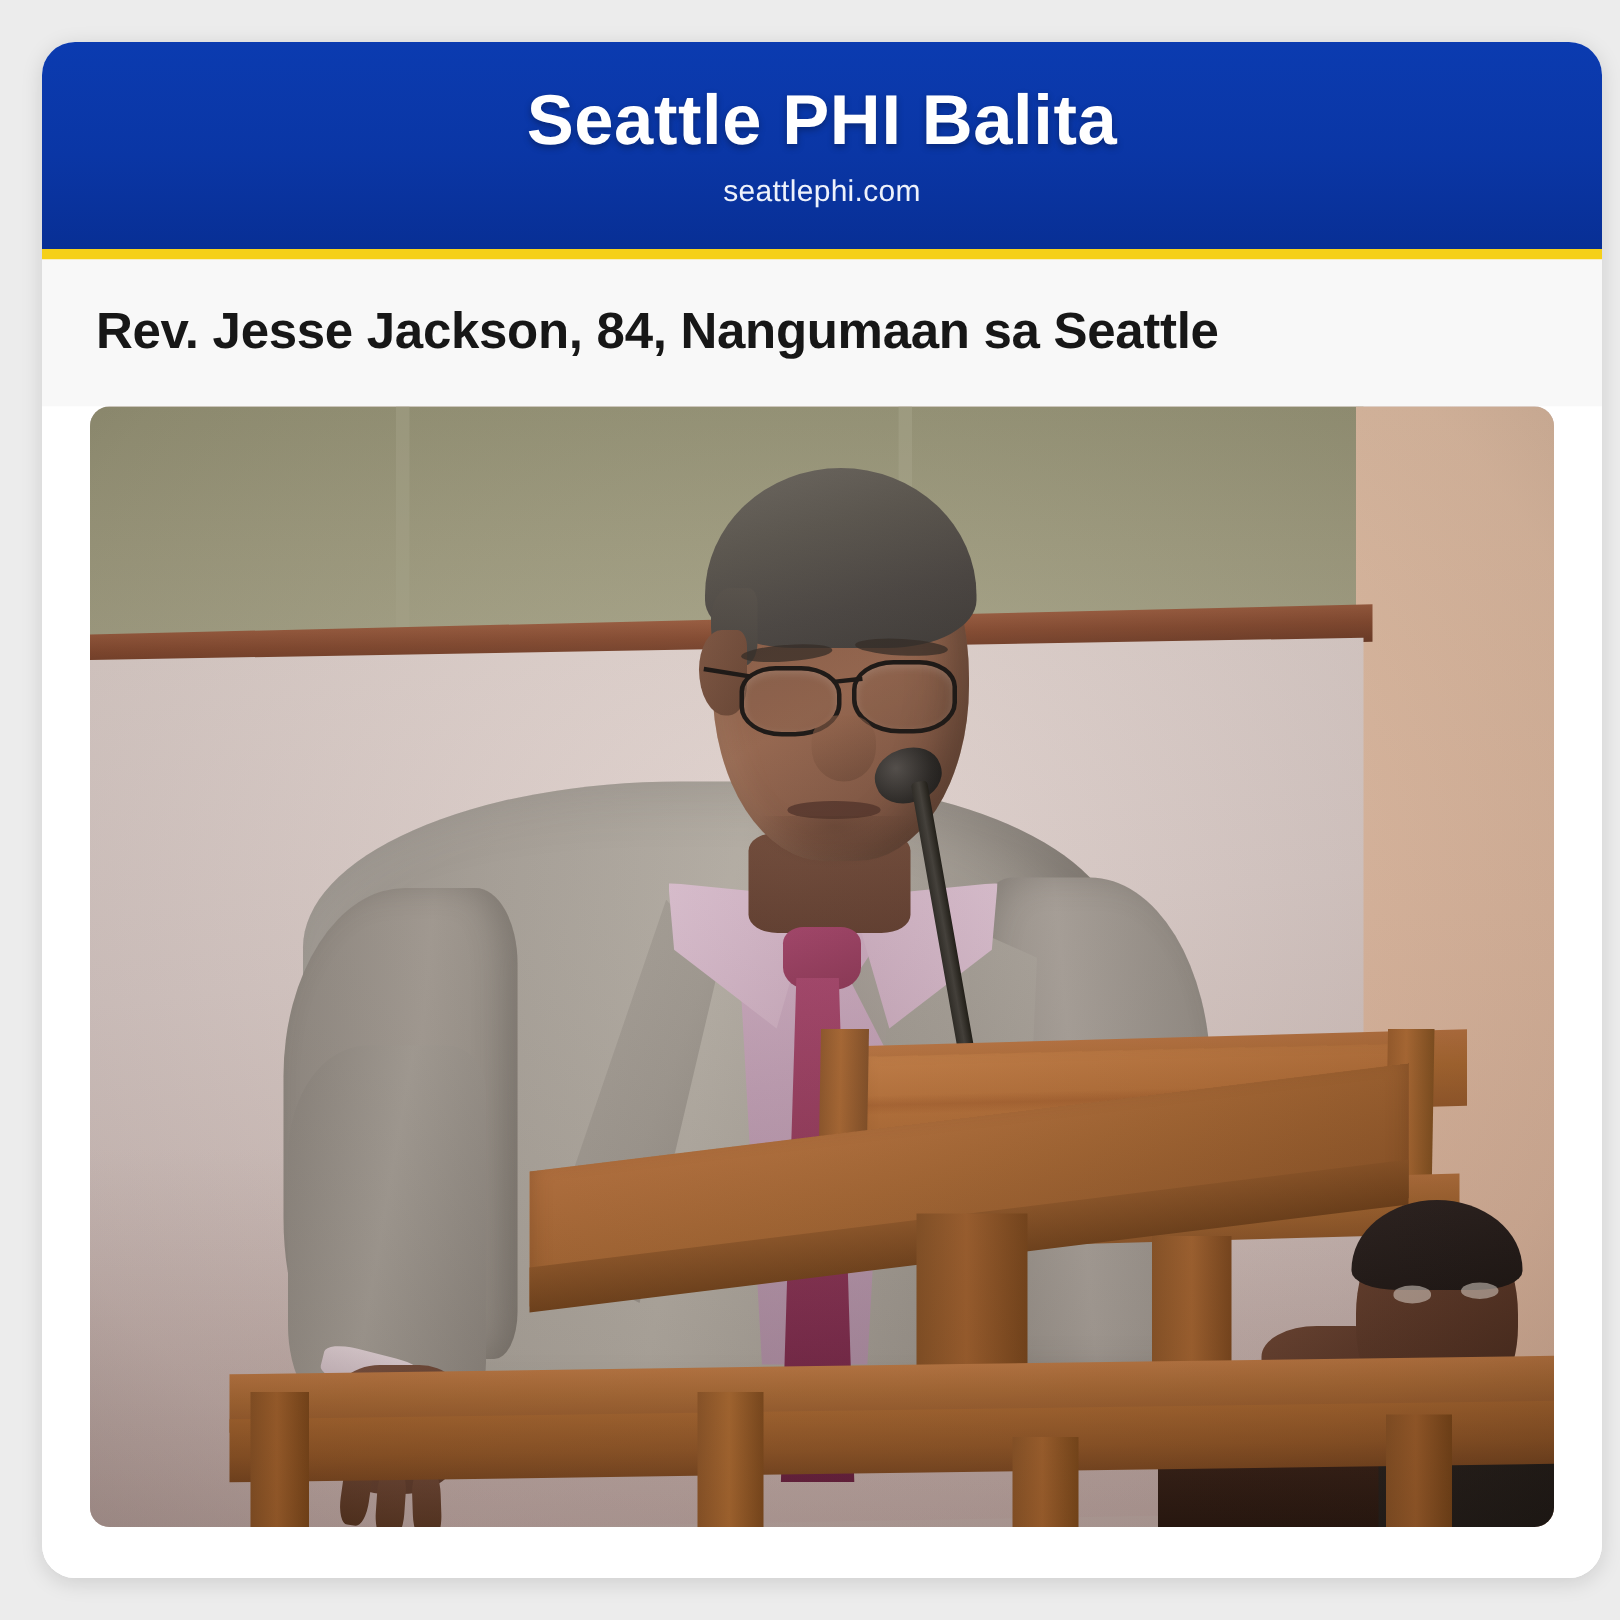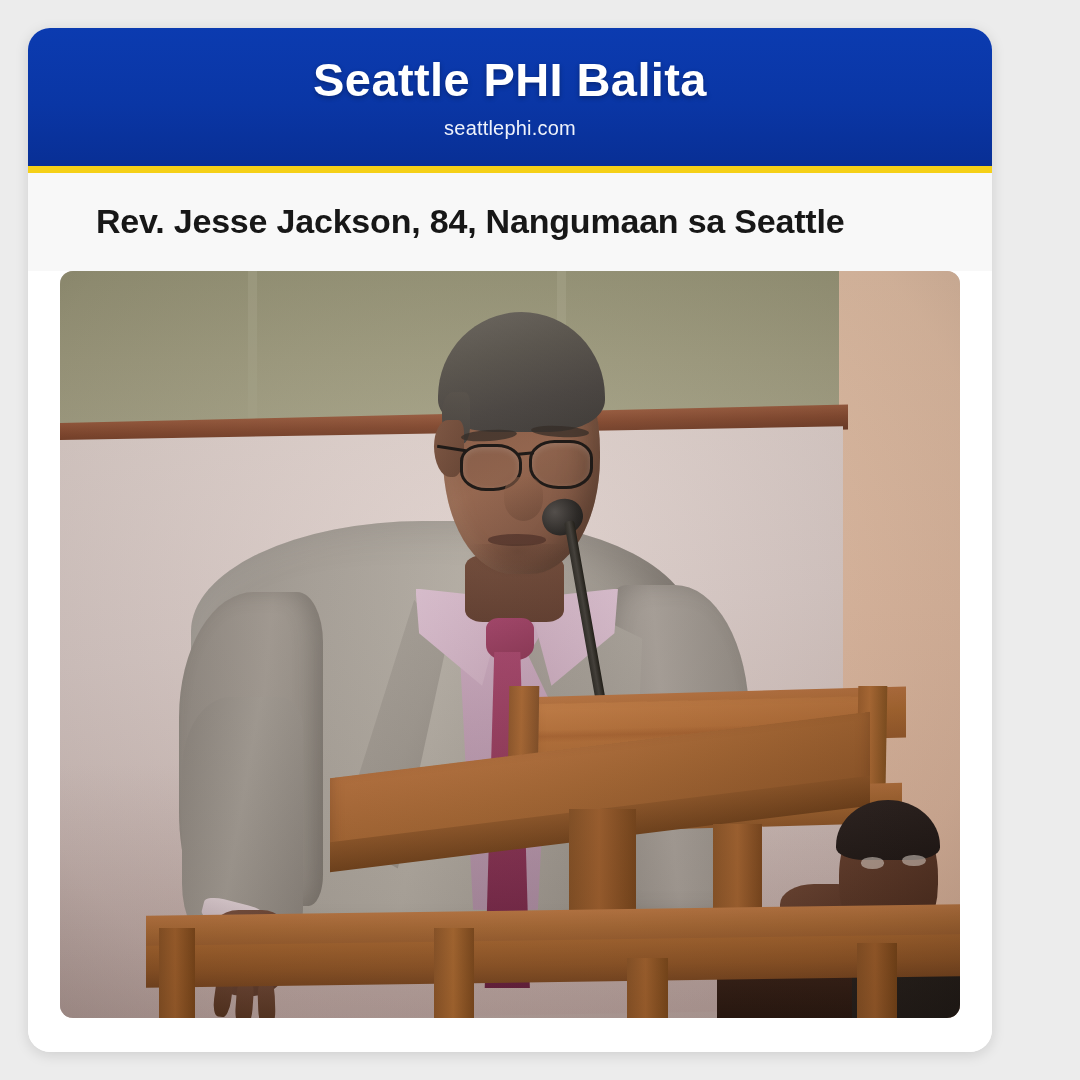--- a/index.html
+++ b/index.html
@@ -7,21 +7,21 @@
     width:1080px; height:1080px;
     background:#ececec;
     font-family:"Liberation Sans", sans-serif;
     overflow:hidden;
   }
 
   
   #news-card{
     position:absolute;
     left:28px; top:28px;
-    width:964px; height:1024px;
+    width:1040px; height:1024px;
     background:#ffffff;
     border-radius:22px;
     overflow:hidden;
     box-shadow:0 3px 14px rgba(0,0,0,.13);
     display:flex; flex-direction:column;
   }
 
   
   #brand-header{
     position:relative;
@@ -52,21 +52,21 @@
   #accent-rule{
     flex:0 0 auto;
     height:7px;
     background:#f5d018;
   }
 
   
   #headline-band{
     flex:0 0 auto;
     background:#f8f8f8;
-    padding:28px 44px 30px 68px;
+    padding:28px 44px 30px 36px;
   }
   #headline{
     color:#171717;
     font-size:34px;
     font-weight:bold;
     letter-spacing:-.2px;
     line-height:1.18;
     white-space:nowrap;
   }
 

